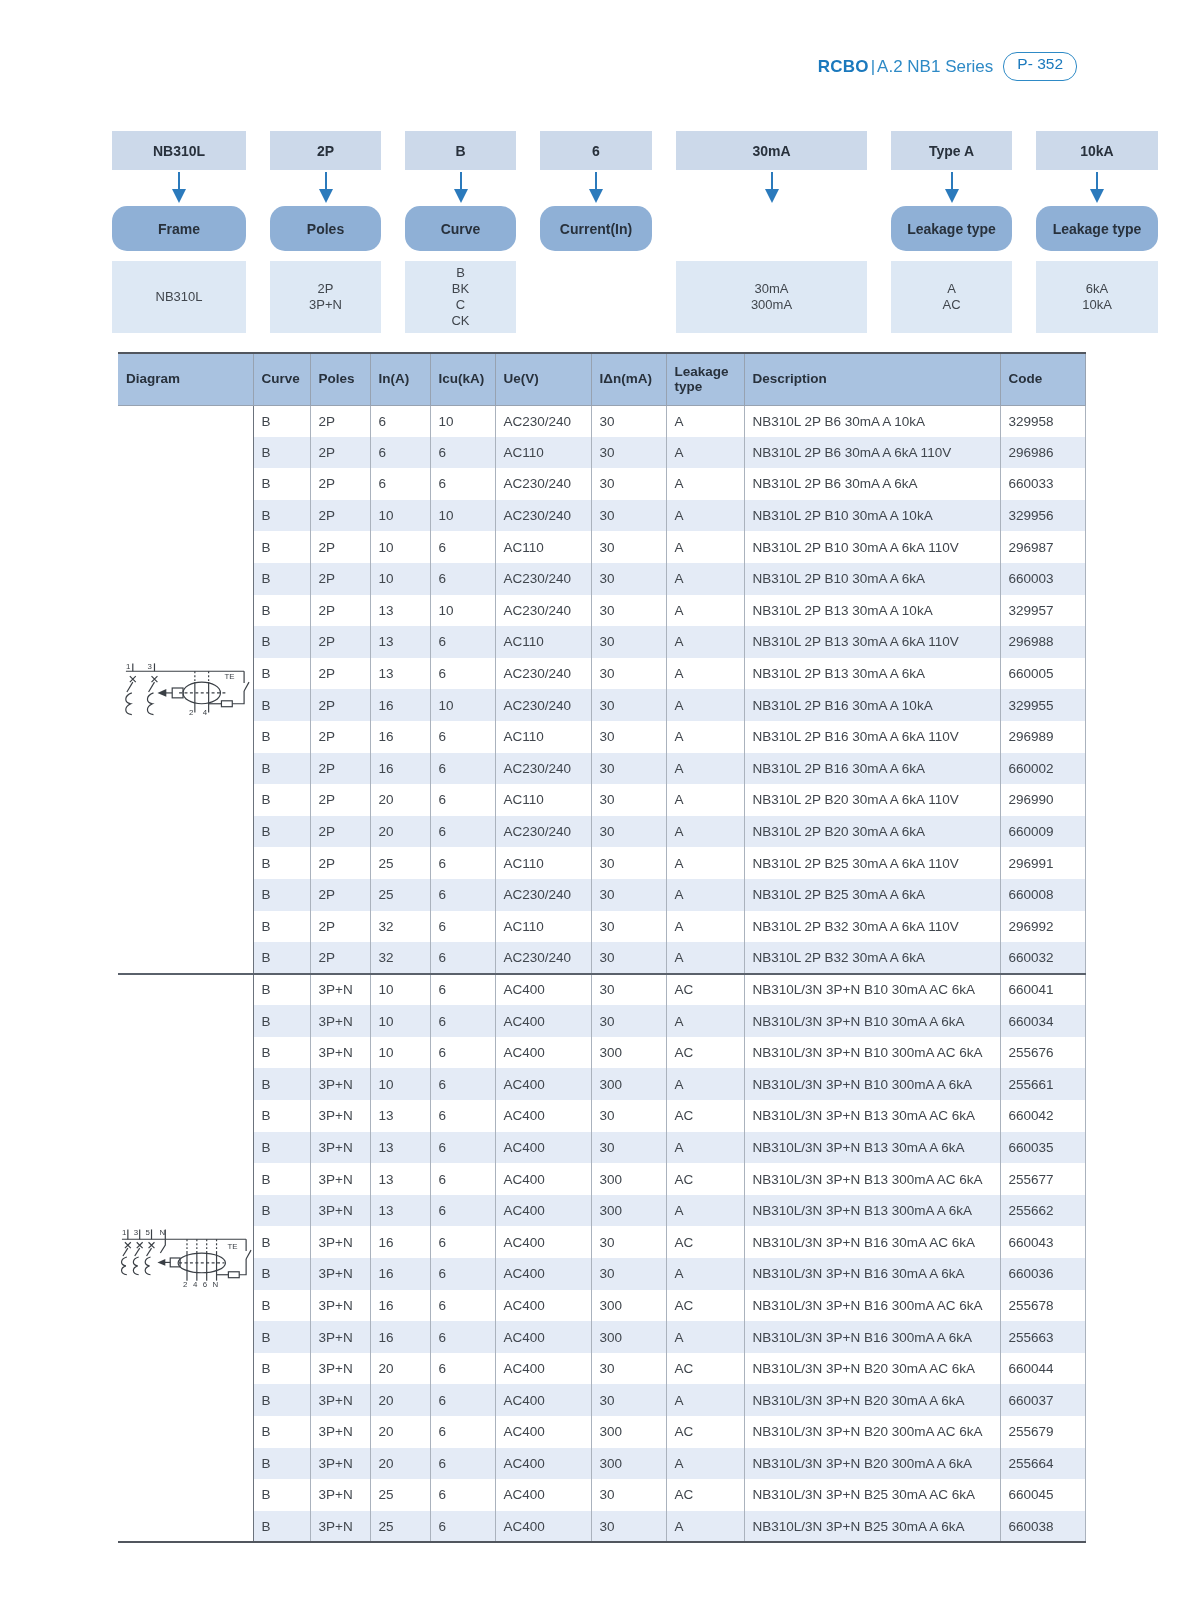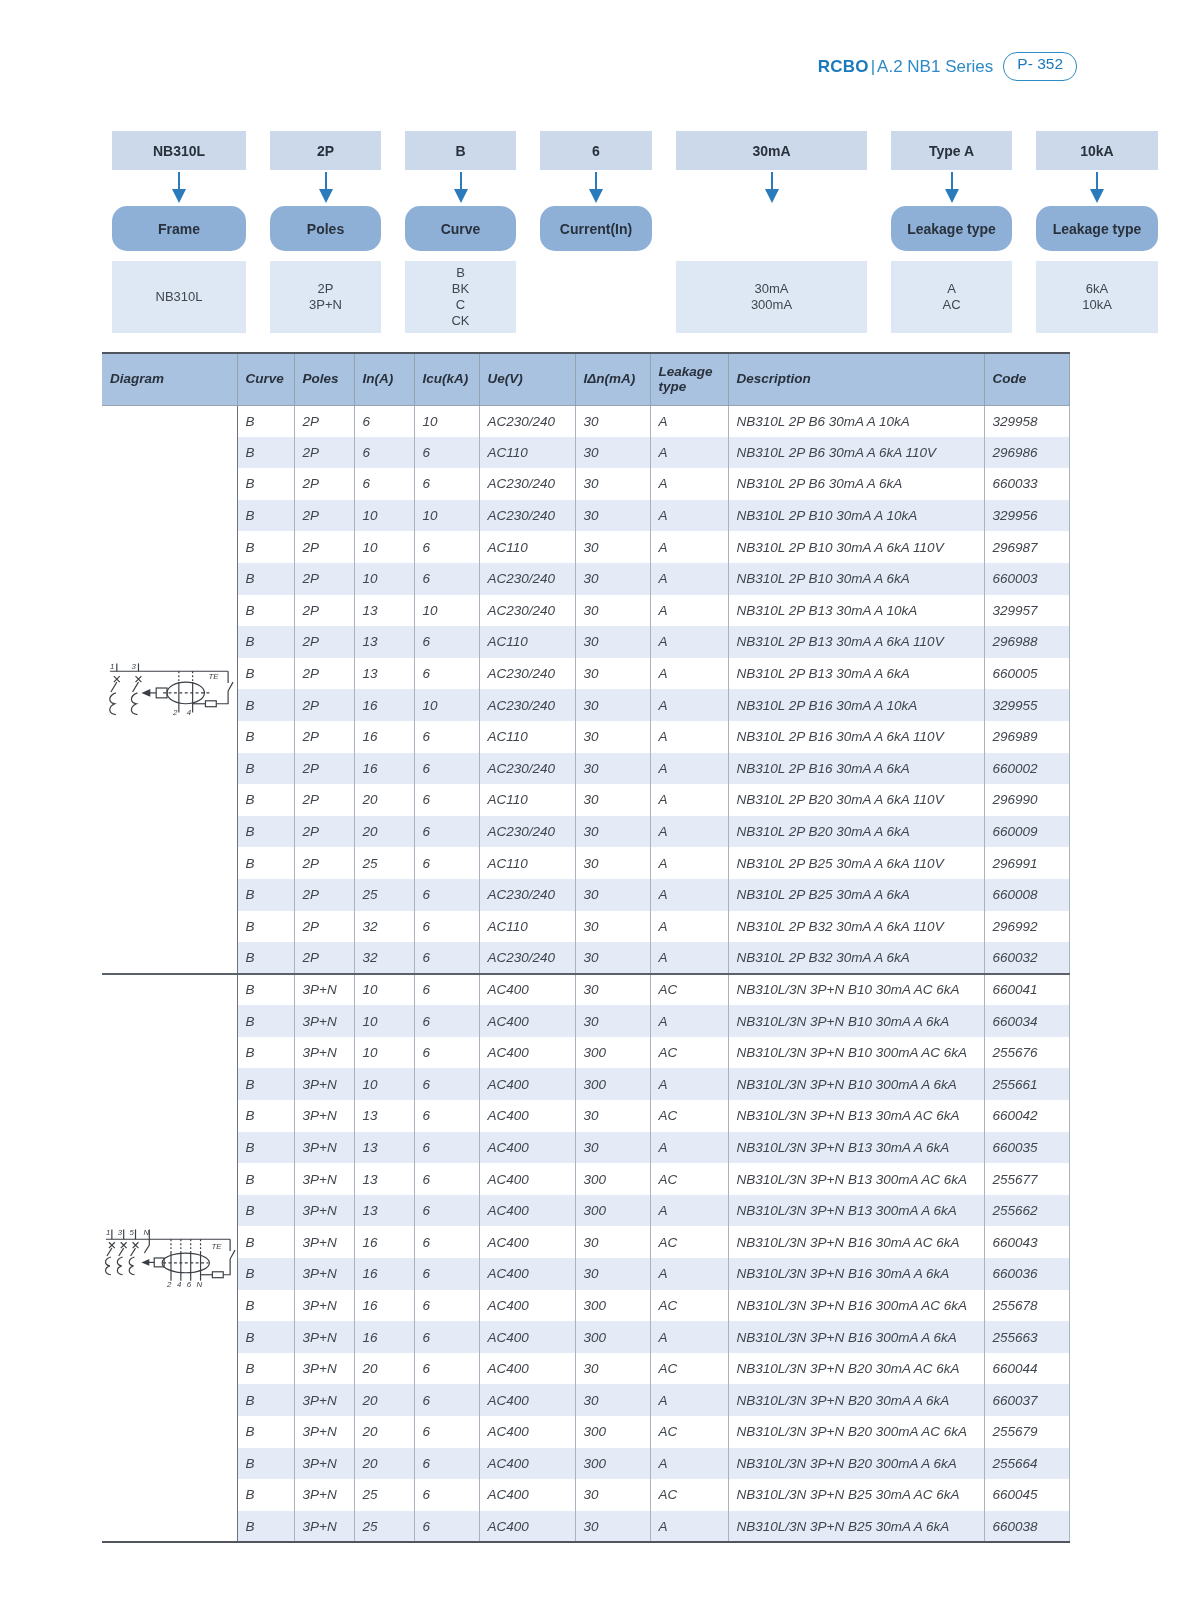--- a/index.html
+++ b/index.html
@@ -65,26 +65,25 @@
   }
   .sel-options{
     grid-row:5;background:var(--box_options_bg);
     display:flex;align-items:center;justify-content:center;text-align:center;
     font-size:13px;line-height:1.25;color:var(--body_text);
     white-space:pre-line;
   }
 
   
   .catalog-table{
-    position:absolute;left:102px;top:352px;
+    position:absolute;left:118px;top:352px;
     border-collapse:collapse;table-layout:fixed;width:967px;
     border-top:2px solid var(--dark_line);
     border-bottom:2px solid var(--dark_line);
     font-size:13.5px;
-    font-style:italic;
   }
   .catalog-table th{
     background:var(--table_header_bg);
     color:var(--dark_text);
     font-weight:bold;text-align:left;
     height:52px;vertical-align:middle;
     padding:3px 4px 3px 8px;
     border-right:1px solid #97a2b1;
     border-bottom:1px solid #97a2b1;
     line-height:1.15;

